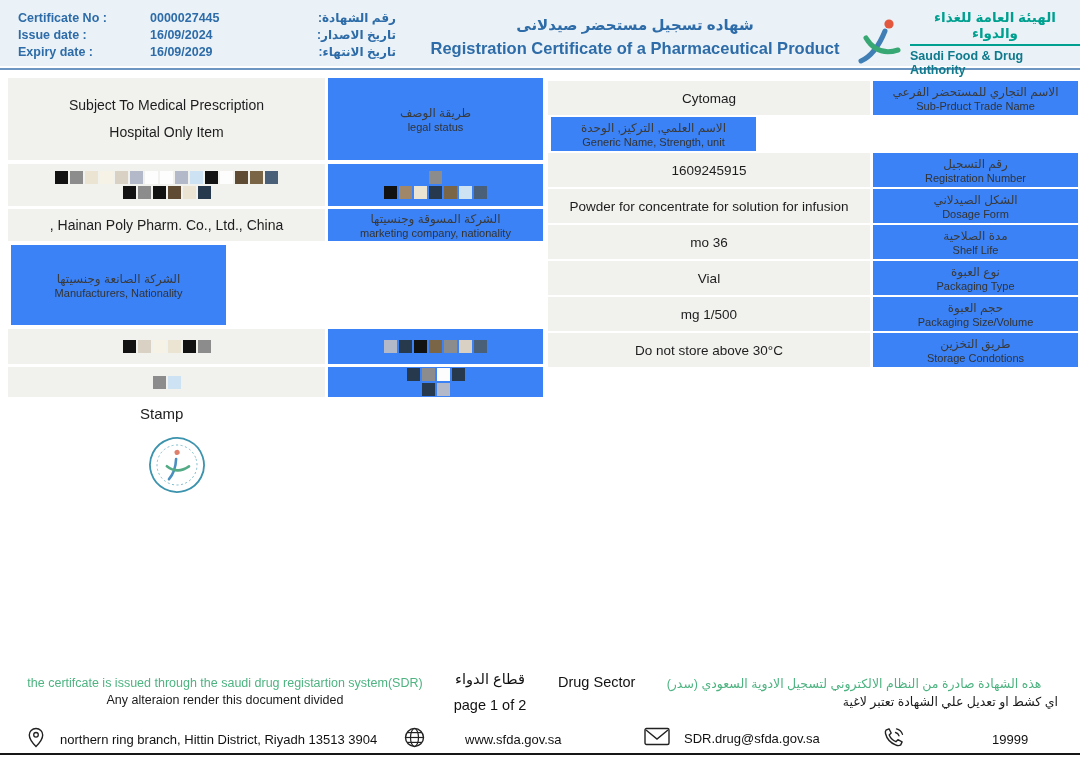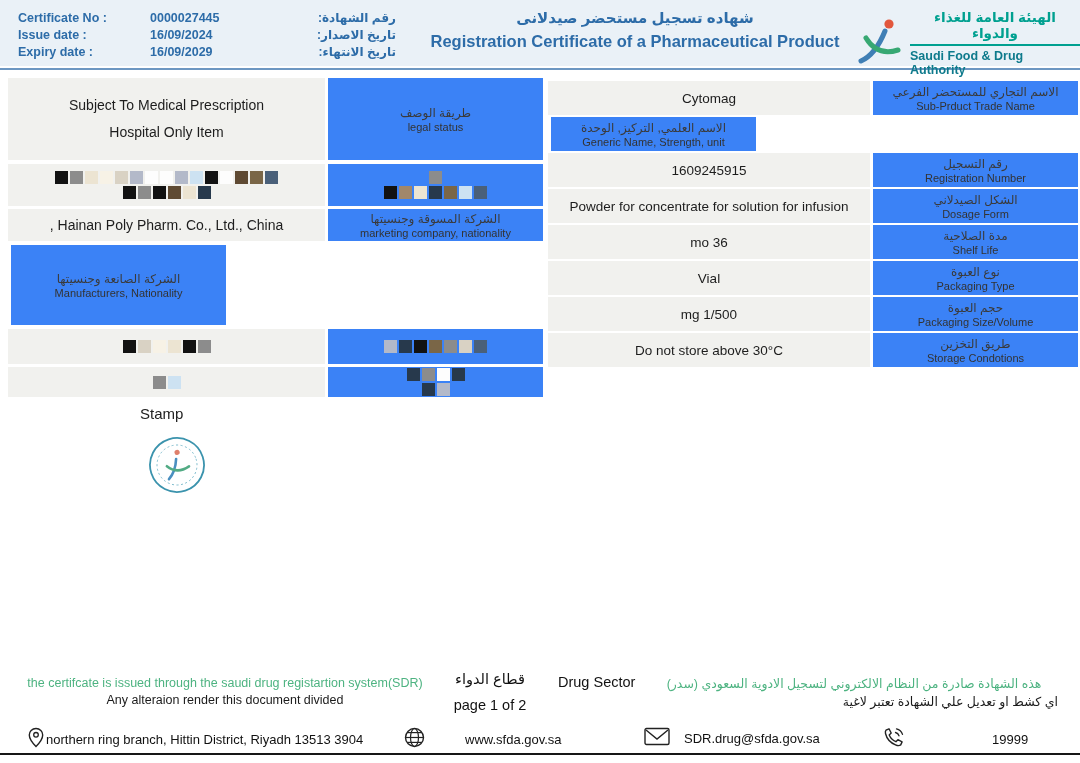--- a/index.html
+++ b/index.html
@@ -8,21 +8,21 @@
   .abs { position:absolute; }
 
   
   .hdr-bg { left:0; top:0; width:1080px; height:66px; background:#eaf1f7; }
   .hdr-line { left:0; top:68px; width:1080px; height:2px; background:#6d97c2; }
   .meta { left:18px; top:11px; width:378px; color:#2d6ca8; font-weight:bold; font-size:12.5px; }
   .meta-row { display:flex; align-items:baseline; height:16px; margin-bottom:1px; }
   .meta-label { width:132px; }
   .meta-value { width:118px; text-align:left; }
   .meta-ar { flex:1; text-align:right; direction:rtl; font-size:12px; }
-  .title-blk { left:420px; top:9px; width:430px; text-align:center; color:#2d6ca8; }
+  .title-blk { left:420px; top:16px; width:430px; text-align:center; color:#2d6ca8; }
   .title-ar { font-size:15px; font-weight:bold; direction:rtl; margin-bottom:5px; }
   .title-en { font-size:16.5px; font-weight:bold; }
   .logo-blk { left:856px; top:9px; display:flex; align-items:center; }
   .logo-txt { margin-left:8px; }
   .logo-ar { color:#00a090; font-weight:bold; font-size:13.5px; direction:rtl;
     border-bottom:2px solid #00a090; padding-bottom:3px; text-align:center; }
   .logo-en { color:#0e7a8c; font-weight:bold; font-size:12.5px; margin-top:3px; }
 
   
   .ltable { left:8px; top:78px; width:535px; }
@@ -66,21 +66,21 @@
   .sector-en { left:558px; top:674px; width:90px; font-size:14.5px; color:#111; }
   .note-ar-green { left:650px; top:676px; width:408px; text-align:center; direction:rtl;
     color:#4db381; font-size:12.5px; }
   .note-ar-black { left:650px; top:694px; width:408px; text-align:right; direction:rtl;
     color:#1a1a1a; font-size:12.5px; }
 
   
   .footer-rule { left:0; top:753px; width:1080px; height:2px; background:#161616; }
   .fitem { top:727px; display:flex; align-items:center; color:#111; font-size:13px; }
   .fitem svg { flex:0 0 auto; }
-  .fitem .ftxt { }
+  .fitem .ftxt { margin-left:14px; }
   .f-address { left:26px; }
   .f-web { left:404px; }
   .f-mail { left:644px; }
   .f-phone { left:882px; }
   .f-phone .ftxt { margin-left:88px; }
   .f-web .ftxt { margin-left:40px; }
   .f-mail .ftxt { margin-left:14px; }
 </style>
 </head>
 <body>

